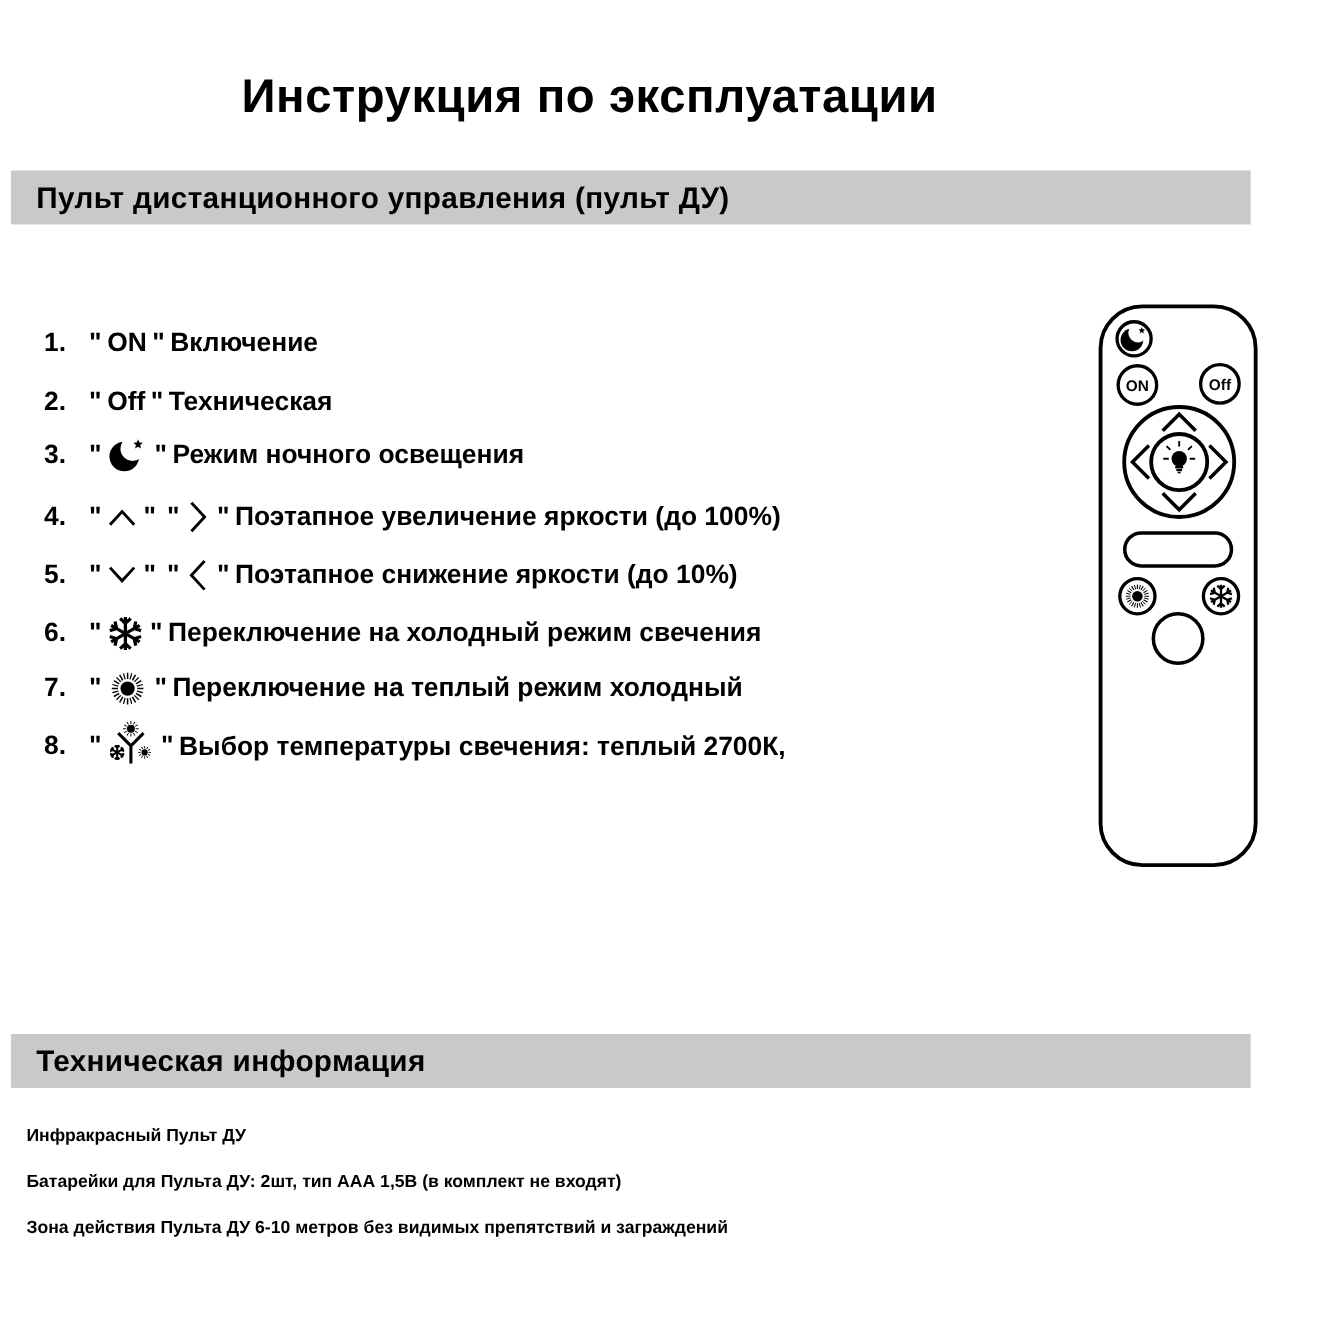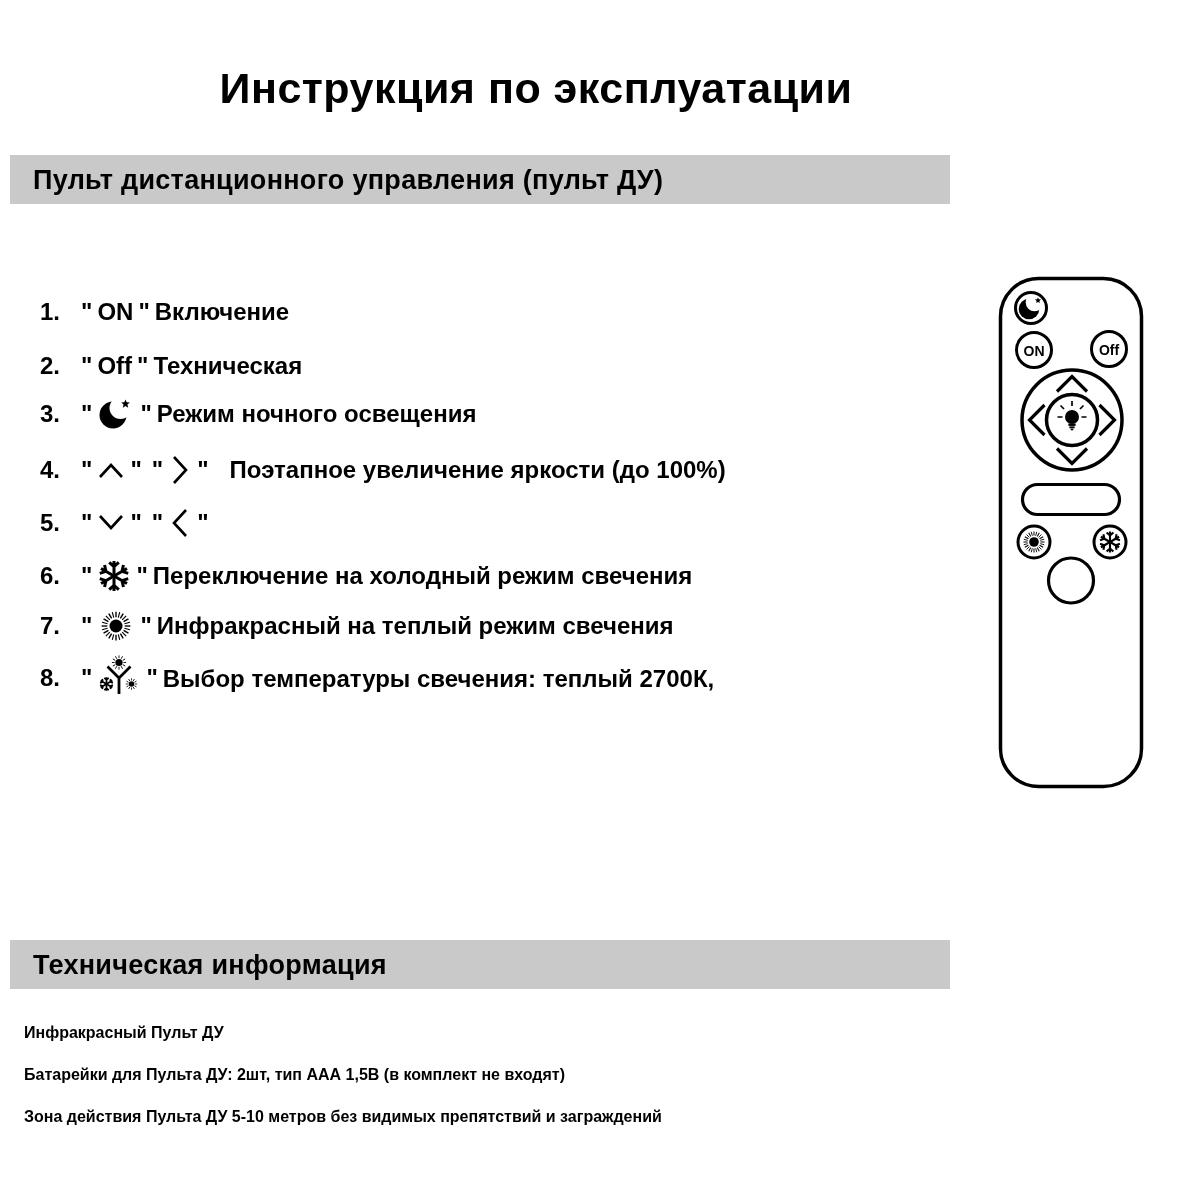--- a/index.html
+++ b/index.html
@@ -6,35 +6,35 @@
   body{
     width:1200px;height:1200px;position:relative;overflow:hidden;
     background:#ffffff;color:#000000;
     font-family:"Liberation Sans",sans-serif;
   }
   .page-title{
     position:absolute;top:64px;left:0;width:1072px;text-align:center;
     font-size:43px;font-weight:bold;letter-spacing:.5px;
   }
   .section-bar{
-    position:absolute;left:10px;width:940px;height:49px;background:#c9c9c9;
+    position:absolute;left:10px;width:1127px;height:49px;background:#c9c9c9;
     font-size:27px;font-weight:bold;line-height:50px;padding-left:23px;
     box-sizing:border-box;letter-spacing:.3px;
   }
   #bar-remote{top:155px;}
   #bar-tech{top:940px;}
   .li{
     position:absolute;left:40px;display:flex;align-items:center;
     font-size:24px;font-weight:bold;height:36px;white-space:nowrap;
   }
   .li .num{width:36px;flex:0 0 auto;}
   .li .q{margin:0 5px;}
   .li .ic{display:flex;align-items:center;justify-content:center;flex:0 0 auto;}
   .li .desc{margin-left:0;}
-  .li .desc-far{margin-left:16px;}
+  .li .desc-far{}
   .two-line{line-height:31px;white-space:nowrap;}
   .tech-line{position:absolute;left:24px;font-size:16px;font-weight:bold;white-space:nowrap;}
   #tech-line-0{top:1024px;}
   #tech-line-1{top:1066px;}
   #tech-line-2{top:1108px;}
   .remote-wrap{position:absolute;left:998px;top:276px;width:146px;height:513px;}
   svg{display:block;}
   .ic svg{display:block;}
   .defs-holder{position:absolute;width:0;height:0;overflow:hidden;}
 </style>
@@ -140,20 +140,21 @@
       </svg>
   </span>
   <span class="q">"</span>
   <span class="q">"</span>
   <span class="ic">
     <svg width="24" height="30" viewBox="0 0 24 30">
         <path d="M18,2 L6,15 L18,28" fill="none" stroke="#000" stroke-width="2.6"></path>
       </svg>
   </span>
   <span class="q">"</span>
+  <span class="desc desc-far">Поэтапное снижение яркости (до 10%)</span>
 </div>
 
 <div class="li" style="top:558px">
   <span class="num">6.</span>
   <span class="q">"</span>
   <span class="ic">
     <svg width="34" height="34" viewBox="0 0 34 34">
       <g transform="translate(17,17) scale(1.5)" stroke="#000" stroke-width="2" fill="none">
           <use href="#flake"></use>
         </g>
@@ -171,21 +172,21 @@
       <circle cx="19" cy="19" r="6.5" fill="#000"></circle>
       <g transform="translate(19,19) scale(1.25)" stroke="#000" stroke-width="1.1">
           <use href="#rays12"></use>
         </g>
       <g transform="translate(19,19) scale(1.25) rotate(15)" stroke="#000" stroke-width="0.9">
           <use href="#rays12"></use>
         </g>
     </svg>
   </span>
   <span class="q">"</span>
-  <span class="desc">Инфракрасный на теплый режим свечения</span>
+  <span class="desc">Переключение на теплый режим холодный</span>
 </div>
 
 <div class="li" style="top:660px">
   <span class="num">8.</span>
   <span class="q">"</span>
   <span class="ic">
     <svg width="44" height="46" viewBox="0 0 44 46">
       <path d="M22,23 L10.5,11.5 M22,23 L33.5,11.5 M22,23 L22,39" fill="none" stroke="#000" stroke-width="2.8"></path>
       <circle cx="22" cy="7.5" r="3.6" fill="#000"></circle>
       <g transform="translate(22,7.5) scale(0.62)" stroke="#000" stroke-width="1.4">
@@ -267,13 +268,13 @@
     </g>
 
     <circle cx="73" cy="304.5" r="22.5" fill="#fff" stroke="#000" stroke-width="3.2"></circle>
   </svg>
 </div>
 
 <div class="section-bar" id="bar-tech">Техническая информация</div>
 
 <div class="tech-line" id="tech-line-0">Инфракрасный Пульт ДУ</div>
 <div class="tech-line" id="tech-line-1">Батарейки для Пульта ДУ: 2шт, тип ААА 1,5В (в комплект не входят)</div>
-<div class="tech-line" id="tech-line-2">Зона действия Пульта ДУ 5-10 метров без видимых препятствий и заграждений</div>
+<div class="tech-line" id="tech-line-2">Зона действия Пульта ДУ 6-10 метров без видимых препятствий и заграждений</div>
 
 </body></html>

